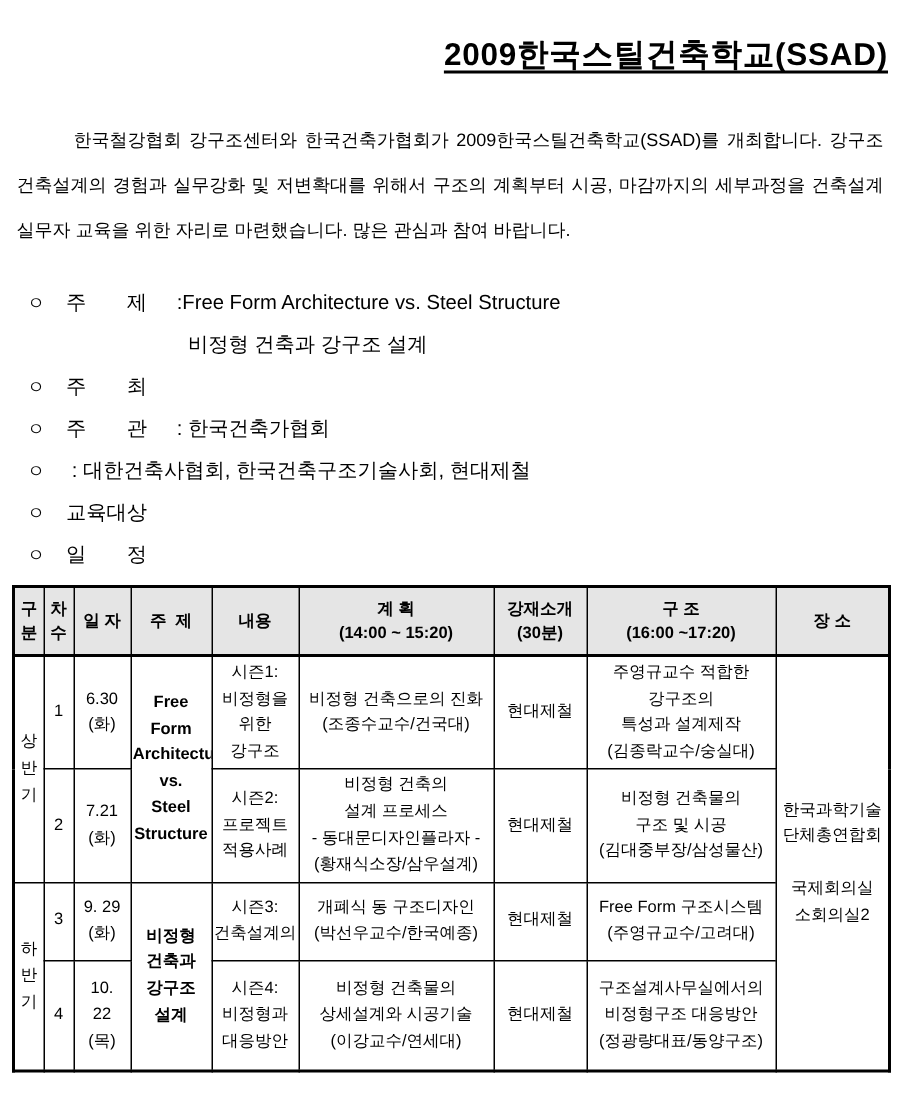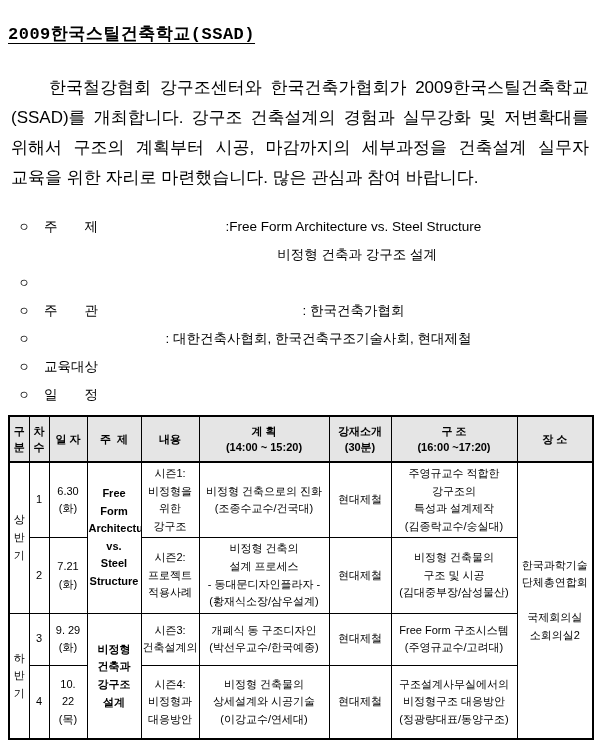--- a/index.html
+++ b/index.html
@@ -5,37 +5,37 @@
   html,body{margin:0;padding:0;background:#fff;}
   body{
     width:600px;height:741px;overflow:hidden;
     font-family:"Liberation Sans","DejaVu Sans",sans-serif;
     color:#000;-webkit-font-smoothing:antialiased;
   }
   .page{padding:16px 8px 0 8px;}
 
   
   .doc-title{
-    text-align:left;font-size:17px;font-weight:bold;
-    margin:6px 0 28px 0;letter-spacing:0.5px;font-family:Liberation Mono, monospace;
+    text-align:right;font-size:21px;font-weight:bold;
+    margin:6px 0 28px 0;letter-spacing:0.5px;
   }
   .doc-title span{text-decoration:underline;text-underline-offset:4px;}
 
   
   .intro{
-    font-size:17px;line-height:30px;text-align:justify;
+    font-size:12px;line-height:30px;text-align:justify;
     text-indent:38px;margin:0 3px 20px 3px;word-break:keep-all;
   }
 
   
   .info-list{font-size:13.5px;margin:0 3px 6px 10px;}
   .info-item{display:flex;line-height:28px;align-items:flex-start;}
   .info-bullet{width:26px;flex:0 0 26px;font-size:12px;}
   .info-label{white-space:pre;flex:0 0 70px;width:70px;}
-  .info-value{white-space:pre-wrap;flex:1;line-height:28px;text-align:center;}
+  .info-value{white-space:pre-wrap;flex:1;line-height:28px;}
 
   
   table.schedule{
     border-collapse:collapse;width:584px;margin:6px auto 0 auto;
     font-size:11px;border:2px solid #000;table-layout:fixed;
   }
   table.schedule th,table.schedule td{
     border:1px solid #000;text-align:center;vertical-align:middle;
     padding:2px 1px;line-height:1.6;white-space:pre-wrap;word-break:keep-all;
     overflow:hidden;
@@ -60,20 +60,21 @@
 
   <div class="info-list">
     <div class="info-item">
       <span class="info-bullet">ㅇ</span>
       <span class="info-label">주　　제</span>
       <span class="info-value"> :Free Form Architecture vs. Steel Structure
    비정형 건축과 강구조 설계</span>
     </div>
     <div class="info-item">
       <span class="info-bullet">ㅇ</span>
+      <span class="info-label">주　　최</span>
     </div>
     <div class="info-item">
       <span class="info-bullet">ㅇ</span>
       <span class="info-label">주　　관</span>
       <span class="info-value"> : 한국건축가협회</span>
     </div>
     <div class="info-item">
       <span class="info-bullet">ㅇ</span>
       <span class="info-value"> : 대한건축사협회, 한국건축구조기술사회, 현대제철</span>
     </div>

